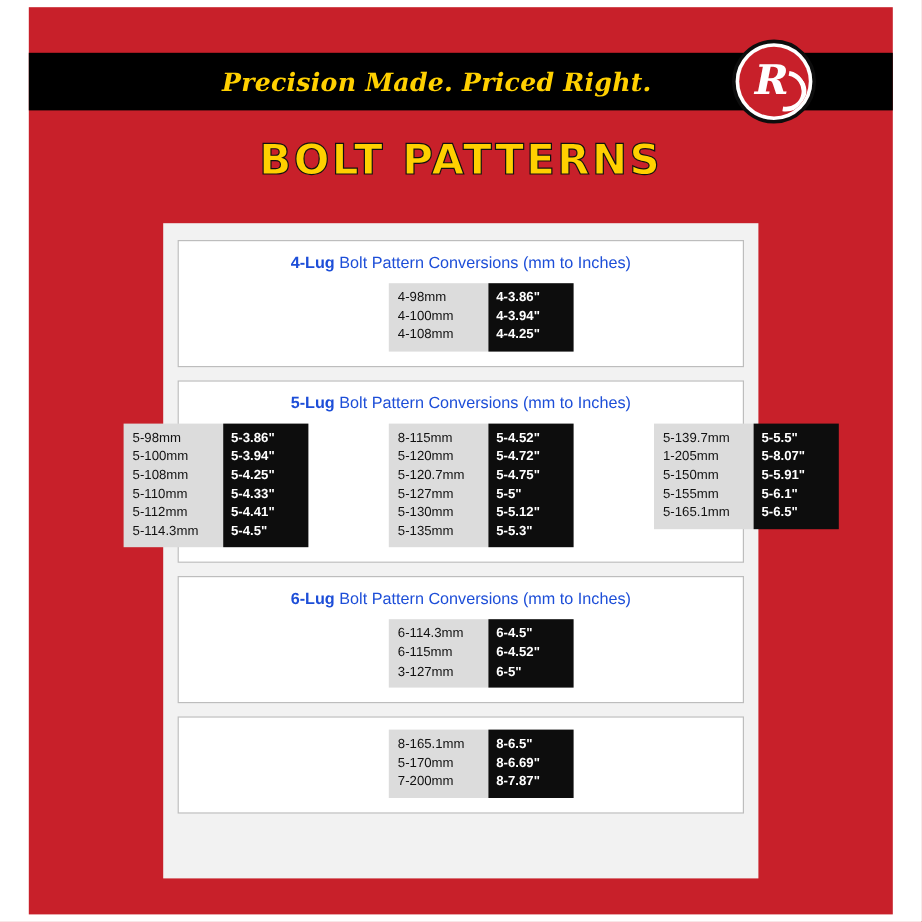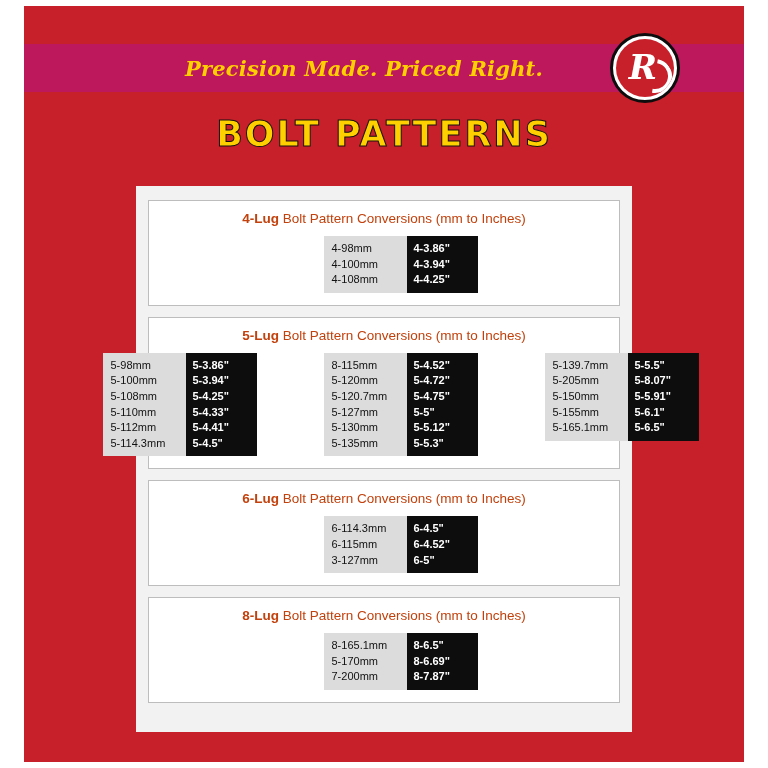--- a/index.html
+++ b/index.html
@@ -29,21 +29,21 @@
     background: #c8202a;
     box-sizing: border-box;
   }
   
   .banner {
     position: absolute;
     left: 0;
     top: 38px;
     width: 720px;
     height: 48px;
-    background: #be185d;
+    background: #000000;
     display: flex;
     align-items: center;
     justify-content: center;
   }
   .banner-text {
     color: #ffd000;
     font-family: "DejaVu Serif", serif;
     font-style: italic;
     font-weight: bold;
     font-size: 21px;
@@ -128,21 +128,21 @@
     border: 1px solid #bdbdbd;
     box-sizing: border-box;
     margin-bottom: 11px;
     padding: 10px 8px 12px 8px;
   }
   .section:last-child { margin-bottom: 0; }
   .section-title {
     text-align: center;
     font-family: "Liberation Sans", sans-serif;
     font-size: 13.5px;
-    color: #c2410c;
+    color: #1d4ed8;
     margin-bottom: 10px;
   }
   .section-title b {
     font-weight: bold;
   }
   .groups {
     display: flex;
     justify-content: center;
     align-items: flex-start;
     gap: 34px;
@@ -245,21 +245,21 @@
                 <div class="cell">5-4.72"</div>
                 <div class="cell">5-4.75"</div>
                 <div class="cell">5-5"</div>
                 <div class="cell">5-5.12"</div>
                 <div class="cell">5-5.3"</div>
               </div>
             </div>
             <div class="group">
               <div class="col-mm">
                 <div class="cell">5-139.7mm</div>
-                <div class="cell">5-205mm</div>
+                <div class="cell">1-205mm</div>
                 <div class="cell">5-150mm</div>
                 <div class="cell">5-155mm</div>
                 <div class="cell">5-165.1mm</div>
               </div>
               <div class="col-in">
                 <div class="cell">5-5.5"</div>
                 <div class="cell">5-8.07"</div>
                 <div class="cell">5-5.91"</div>
                 <div class="cell">5-6.1"</div>
                 <div class="cell">5-6.5"</div>
@@ -278,21 +278,20 @@
               </div>
               <div class="col-in">
                 <div class="cell">6-4.5"</div>
                 <div class="cell">6-4.52"</div>
                 <div class="cell">6-5"</div>
               </div>
             </div>
           </div>
         </div>
         <div class="section">
-          <div class="section-title"><b>8-Lug</b><span> Bolt Pattern Conversions (mm to Inches)</span></div>
           <div class="groups">
             <div class="group">
               <div class="col-mm">
                 <div class="cell">8-165.1mm</div>
                 <div class="cell">5-170mm</div>
                 <div class="cell">7-200mm</div>
               </div>
               <div class="col-in">
                 <div class="cell">8-6.5"</div>
                 <div class="cell">8-6.69"</div>

